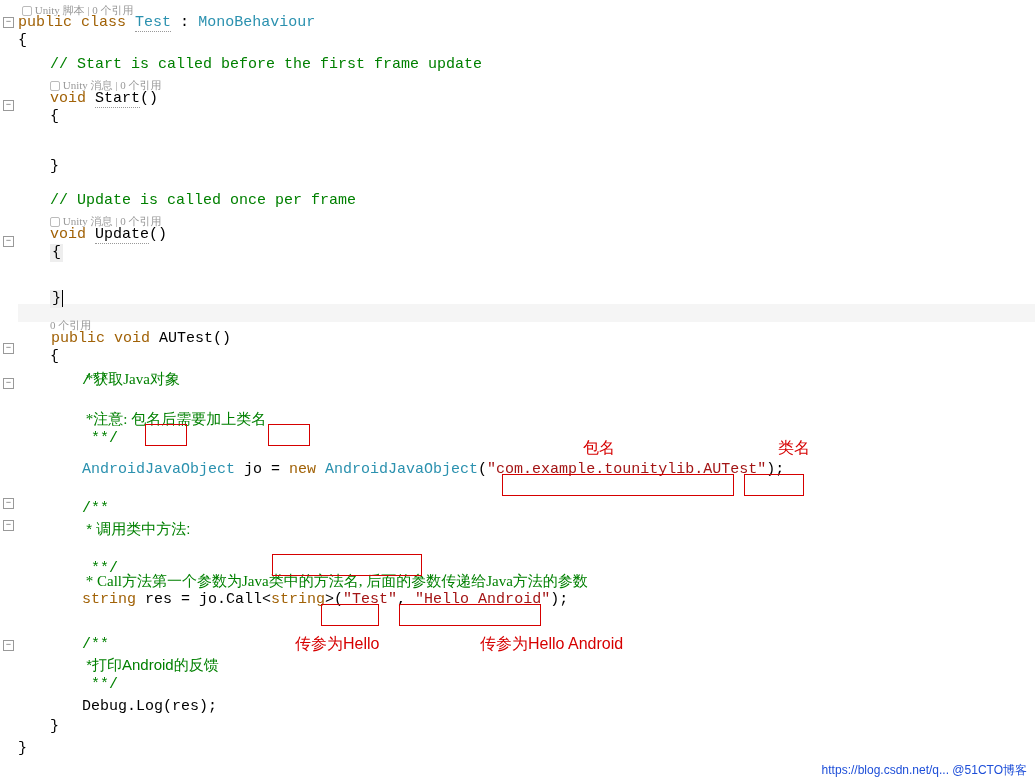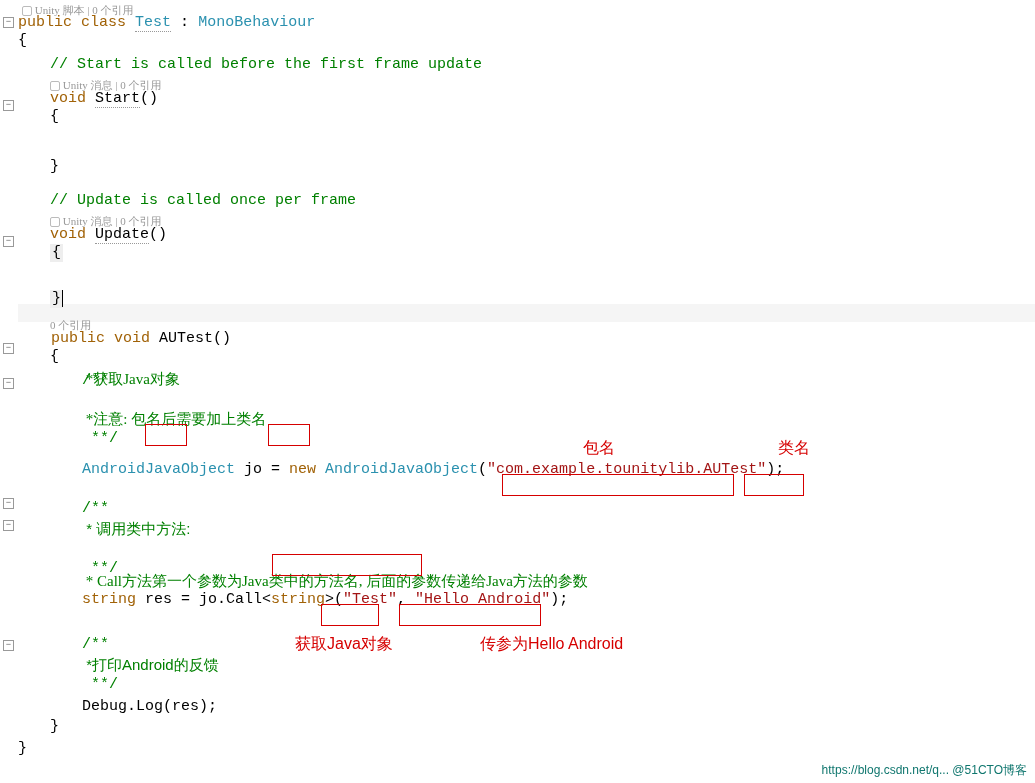--- a/index.html
+++ b/index.html
@@ -75,21 +75,21 @@
     position: absolute;
     font-family: "Microsoft YaHei", sans-serif;
     font-size: 16px;
     color: #d60000;
   }
   .watermark {
     position: absolute;
     right: 8px;
     bottom: 4px;
     font-size: 12px;
-    color: #0f766e;
+    color: #1d4ed8;
     font-family: Arial, sans-serif;
   }
 </style>
 </head>
 <body>
 
 <div class="gutter">
   <div class="fold" style="top:17px">−</div>
   <div class="fold" style="top:100px">−</div>
   <div class="fold" style="top:236px">−</div>
@@ -151,16 +151,16 @@
 <div class="redbox" style="top:424px;left:145px;width:42px;height:22px"></div>
 <div class="redbox" style="top:424px;left:268px;width:42px;height:22px"></div>
 <div class="redbox" style="top:474px;left:502px;width:232px;height:22px"></div>
 <div class="redbox" style="top:474px;left:744px;width:60px;height:22px"></div>
 <div class="redbox" style="top:554px;left:272px;width:150px;height:22px"></div>
 <div class="redbox" style="top:604px;left:321px;width:58px;height:22px"></div>
 <div class="redbox" style="top:604px;left:399px;width:142px;height:22px"></div>
 
 <div class="ann" style="top:438px;left:583px">包名</div>
 <div class="ann" style="top:438px;left:778px">类名</div>
-<div class="ann" style="top:634px;left:295px">获取Java对象</div>
+<div class="ann" style="top:634px;left:295px">传参为Hello</div>
 <div class="ann" style="top:634px;left:480px">传参为Hello Android</div>
 
 <div class="watermark">https://blog.csdn.net/q... @51CTO博客</div>
 
 </body></html>

